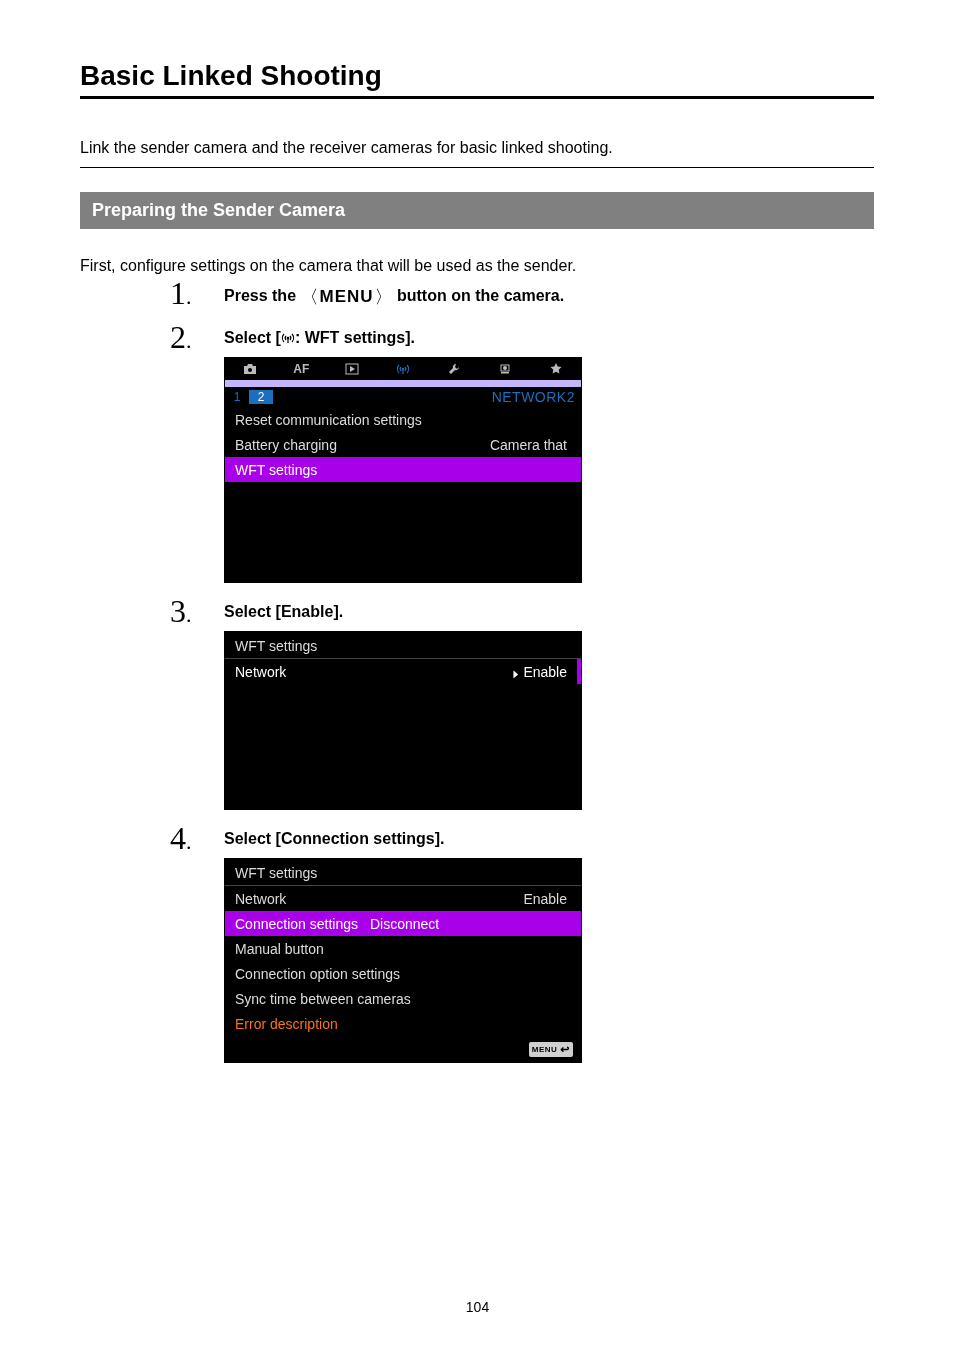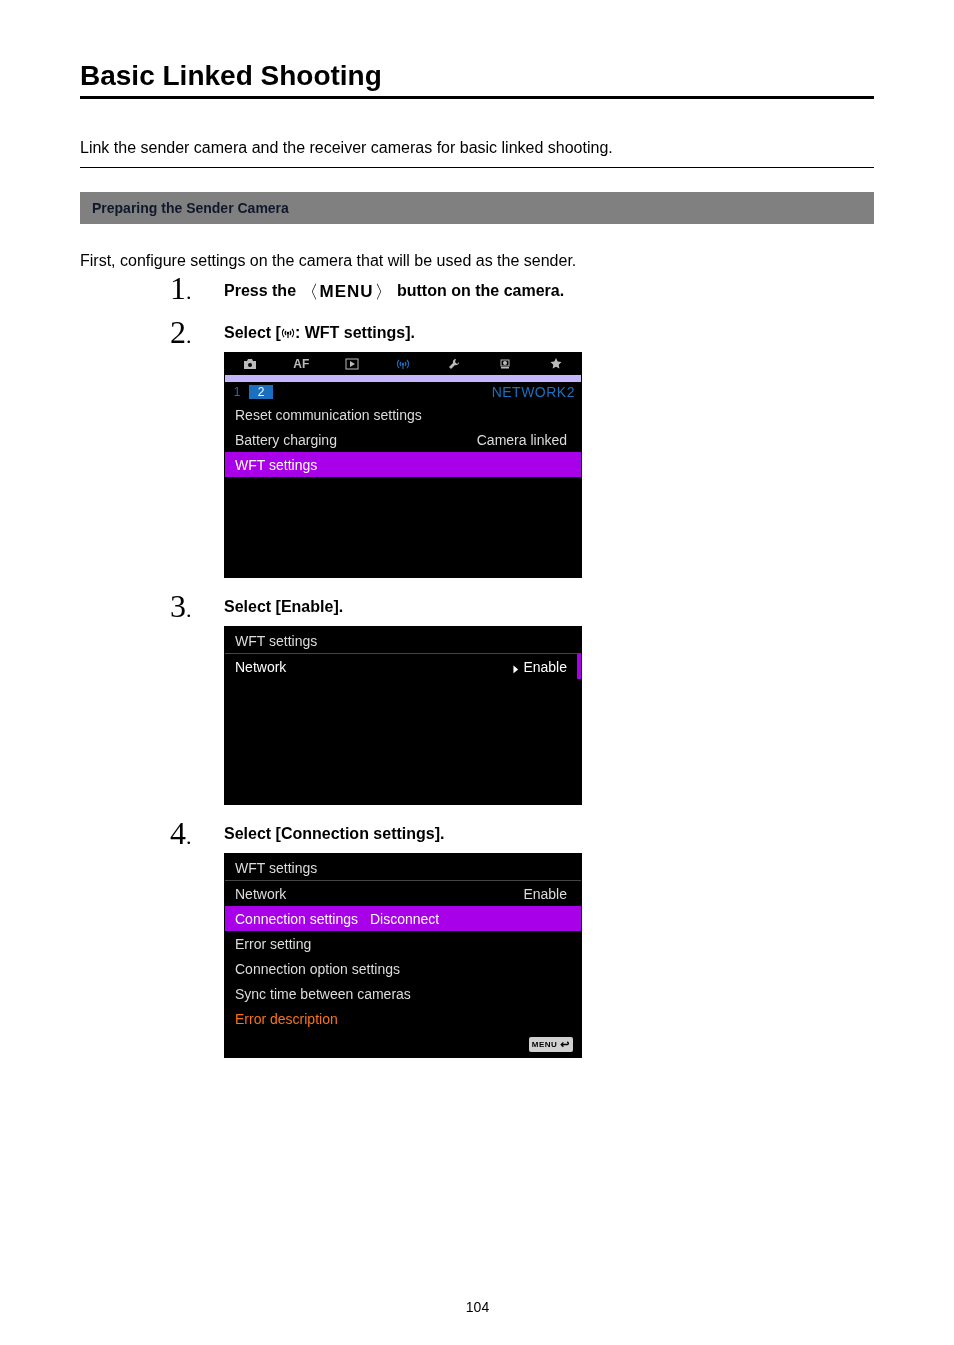--- a/index.html
+++ b/index.html
@@ -25,22 +25,22 @@
     margin:40px 0 0 0;
     padding-bottom:10px;
   }
   .thin-rule{
     border:none;
     border-top:1px solid #000;
     margin:0 0 24px 0;
   }
   .section-bar{
     background:#808080;
-    color:#0f172a;
-    font-size:14px;
+    color:#ffffff;
+    font-size:18px;
     font-weight:bold;
     padding:8px 12px;
     margin:0 0 28px 0;
   }
   .body-text{
     font-size:16px;
     margin:0 0 10px 0;
   }
   ol.steps{
     list-style:none;
@@ -288,21 +288,21 @@
         <div class="subtabs">
           <div class="sub">1</div>
           <div class="sub active">2</div>
           <div class="netlabel">NETWORK2</div>
         </div>
         <div class="row">
             <span class="r-left">Reset communication settings</span>
           </div>
         <div class="row">
             <span class="r-left">Battery charging</span>
-            <span class="r-right">Camera linked</span>
+            <span class="r-right">Camera that</span>
           </div>
         <div class="row sel full">
             <span class="r-left">WFT settings</span>
           </div>
         <div class="row"></div>
         <div class="row"></div>
         <div class="row"></div>
         <div class="row"></div>
       </div>
     </li>
@@ -335,21 +335,21 @@
         <div class="divider"></div>
         <div class="row">
             <span class="r-left">Network</span>
             <span class="r-right">Enable</span>
           </div>
         <div class="row sel full">
             <span class="r-left">Connection settings</span>
             <span class="r-right" style="margin-left:12px">Disconnect</span>
           </div>
         <div class="row">
-            <span class="r-left">Error setting</span>
+            <span class="r-left">Manual button</span>
           </div>
         <div class="row">
             <span class="r-left">Connection option settings</span>
           </div>
         <div class="row">
             <span class="r-left">Sync time between cameras</span>
           </div>
         <div class="row dim">
             <span class="r-left">Error description</span>
           </div>

